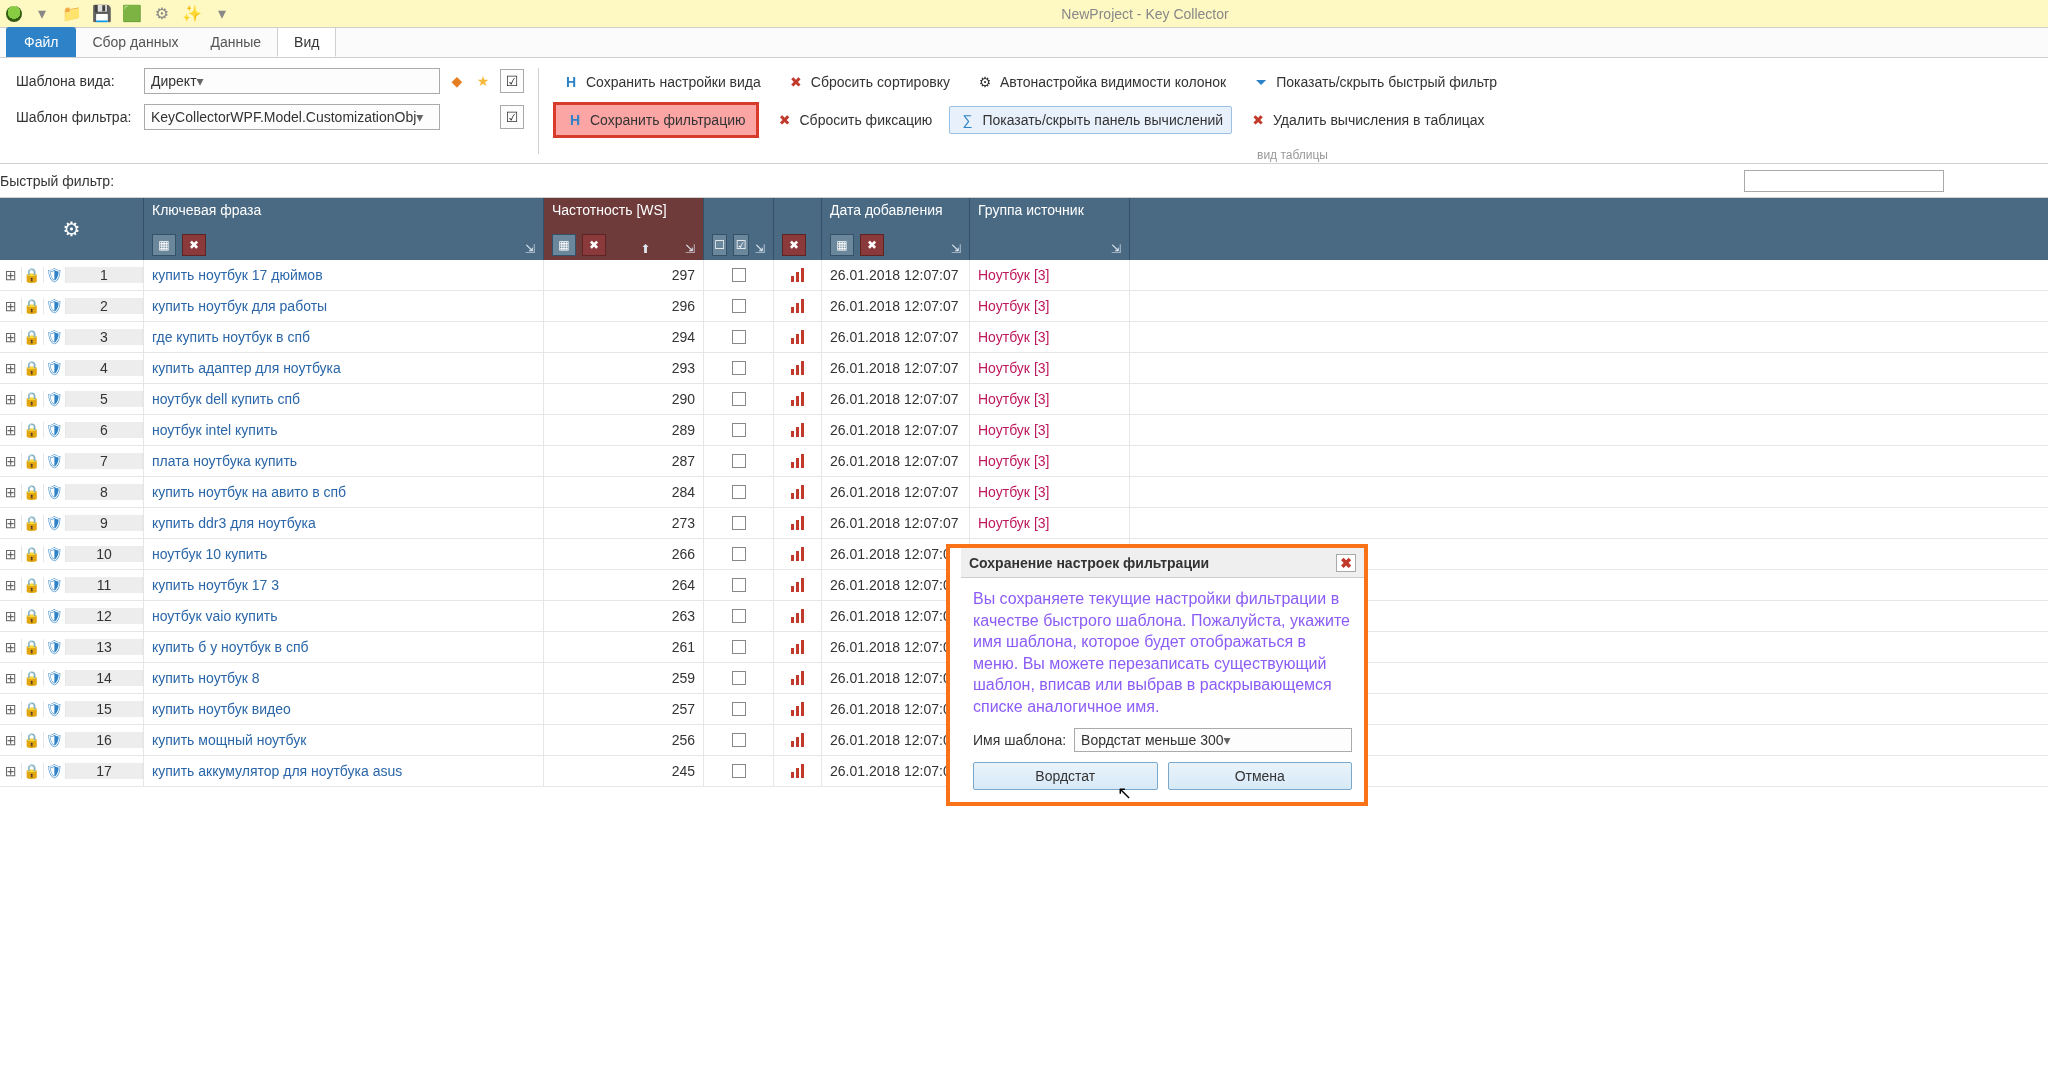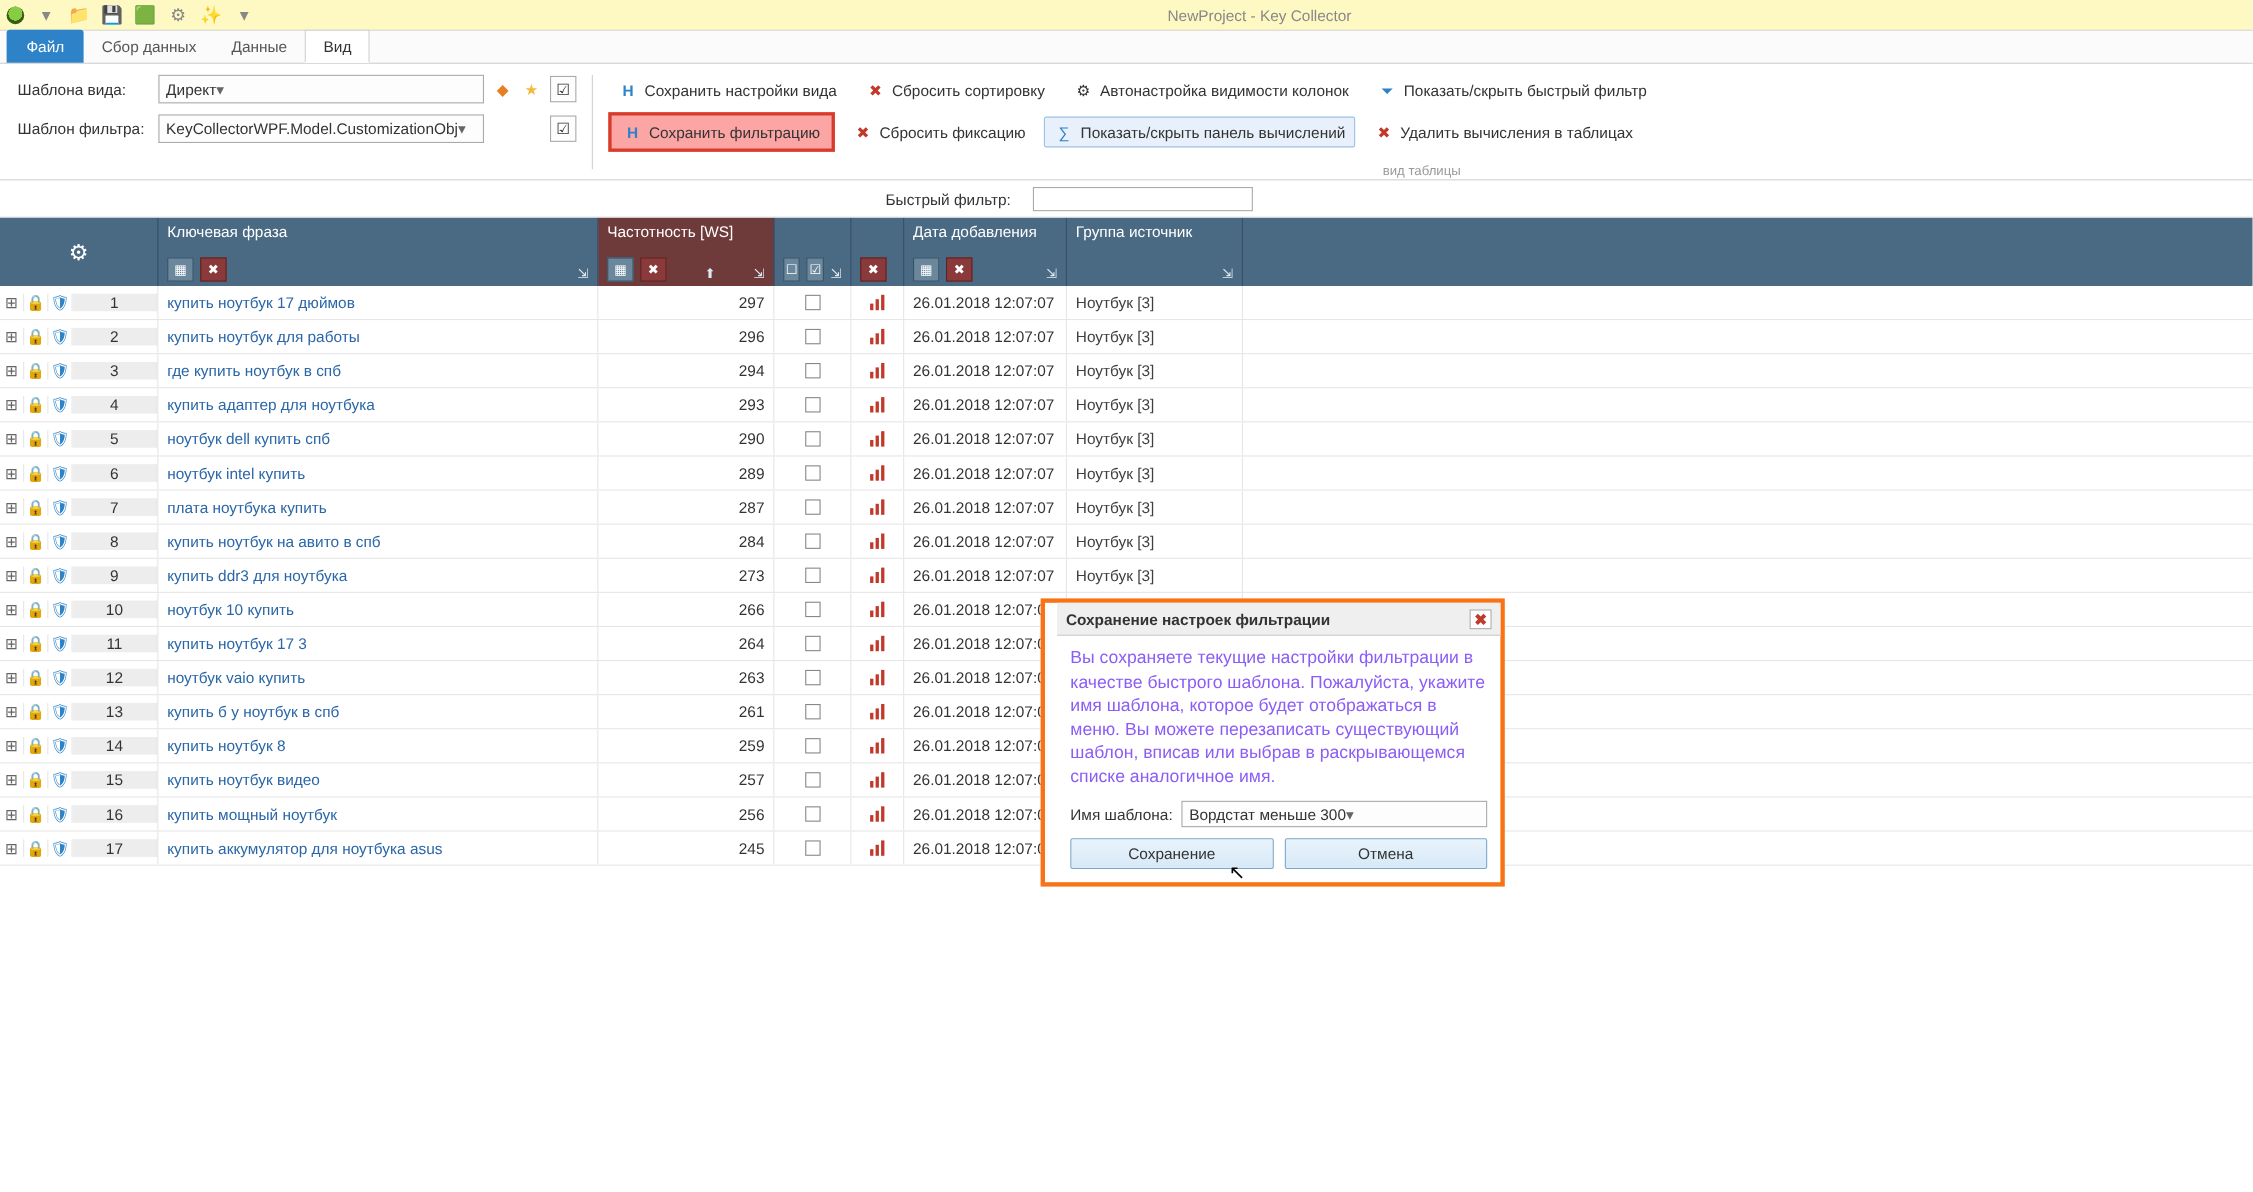--- a/index.html
+++ b/index.html
@@ -41,21 +41,21 @@
   .ico-filter::before{content:"⏷"; color:#2e83c8;}
   .ico-calc::before{content:"∑"; color:#2e83c8;}
   .ico-star::before{content:"★"; color:#f6b93b;}
   .ico-diamond::before{content:"◆"; color:#e67e22;}
   .ico-check::before{content:"☑"; color:#333;}
   .ico-gearT::before{content:"⚙"; color:#333;}
   .r-group-caption{ position:absolute; bottom:2px; left:50%; transform:translateX(-50%); color:#999; font-size:12px;text-align:center;}
   .ribbon-wrap{ position:relative; flex:1; }
 
   
-  .qf-bar { height: 34px; display:flex; align-items:center; justify-content:center; padding-right:104px; border-bottom:1px solid #d0d0d0; gap:20px;}
+  .qf-bar { height: 34px; display:flex; align-items:center; justify-content:space-between; padding-right:104px; border-bottom:1px solid #d0d0d0; gap:20px;}
   .qf-input { width: 200px; height:22px; border:1px solid #aaa; background:#fff;}
 
   
   .table-area { position: relative; height: calc(1084px - 28px - 30px - 106px - 34px); overflow:hidden; }
   .thead { display:flex; background:#4a6a84; color:#fff; height:62px; }
   .th { border-right:1px solid #345168; padding:4px 8px; display:flex; flex-direction:column; justify-content:space-between;}
   .th .th-text{ font-size:14px; }
   .th .th-tools{ display:flex; gap:6px; align-items:flex-end;}
   .th .tool{ width:24px; height:22px; background:#6b879c; border:1px solid #345168; color:#fff; display:flex; align-items:center; justify-content:center; font-size:12px;}
   .th .tool.red{ background:#8a3a3a; border-color:#5e2323;}
@@ -82,21 +82,21 @@
   .td.ws{ width:160px; justify-content:flex-end; color:#333;}
   .td.chk{ width:70px; justify-content:center;}
   .td.chk .box{ width:14px; height:14px; border:1px solid #888;}
   .td.chart{ width:48px; justify-content:center; color:#c0392b;}
   .bars{ display:inline-flex; gap:2px; align-items:flex-end; height:14px;}
   .bars span{ width:3px; background:#c0392b; display:inline-block;}
   .bars span:nth-child(1){height:6px;}
   .bars span:nth-child(2){height:10px;}
   .bars span:nth-child(3){height:14px;}
   .td.date{ width:148px; color:#333;}
-  .td.src{ width:160px; color:#404040;}
+  .td.src{ width:160px; color:#be185d;}
 
   
   .dialog-hl{ position:absolute; left:946px; top:346px; width:422px; border:4px solid #f97316; background:#fff;padding-left:11px; }
   .dlg { position:relative; padding:0; }
   .dlg-title{ height:30px; display:flex; align-items:center; padding:0 8px; font-weight:bold; color:#333; border-bottom:1px solid #ccc; background:#efefef;}
   .dlg-title .x{ margin-left:auto; color:#c0392b; font-weight:bold; cursor:pointer; background:#fff; border:1px solid #aaa; width:20px; height:18px; display:flex;align-items:center;justify-content:center;}
   .dlg-body{ padding:10px 12px 12px 12px; }
   .dlg-body p{ color:#8b5cf6; font-size:16px; line-height:1.35; }
   .dlg-row{ display:flex; align-items:center; gap:8px; margin-top:10px;}
   .dlg-row .combo{ flex:1; height:24px;}
@@ -644,21 +644,21 @@
         <p>Вы сохраняете текущие настройки фильтрации в качестве быстрого шаблона. Пожалуйста, укажите имя шаблона, которое будет отображаться в меню. Вы можете перезаписать существующий шаблон, вписав или выбрав в раскрывающемся списке аналогичное имя.</p>
         <div class="dlg-row">
           <span>Имя шаблона:</span>
           <div class="combo">
             <span>Вордстат меньше 300</span>
             <span class="arrow"></span>
           </div>
         </div>
         <div class="dlg-buttons">
           <div class="dlg-btn">
-              <span>Сохранение</span>
+              <span>Вордстат</span>
             </div>
           <div class="dlg-btn">
               <span>Отмена</span>
             </div>
         </div>
         <span class="cursor">↖</span>
       </div>
     </div>
   </div>
 </div>

